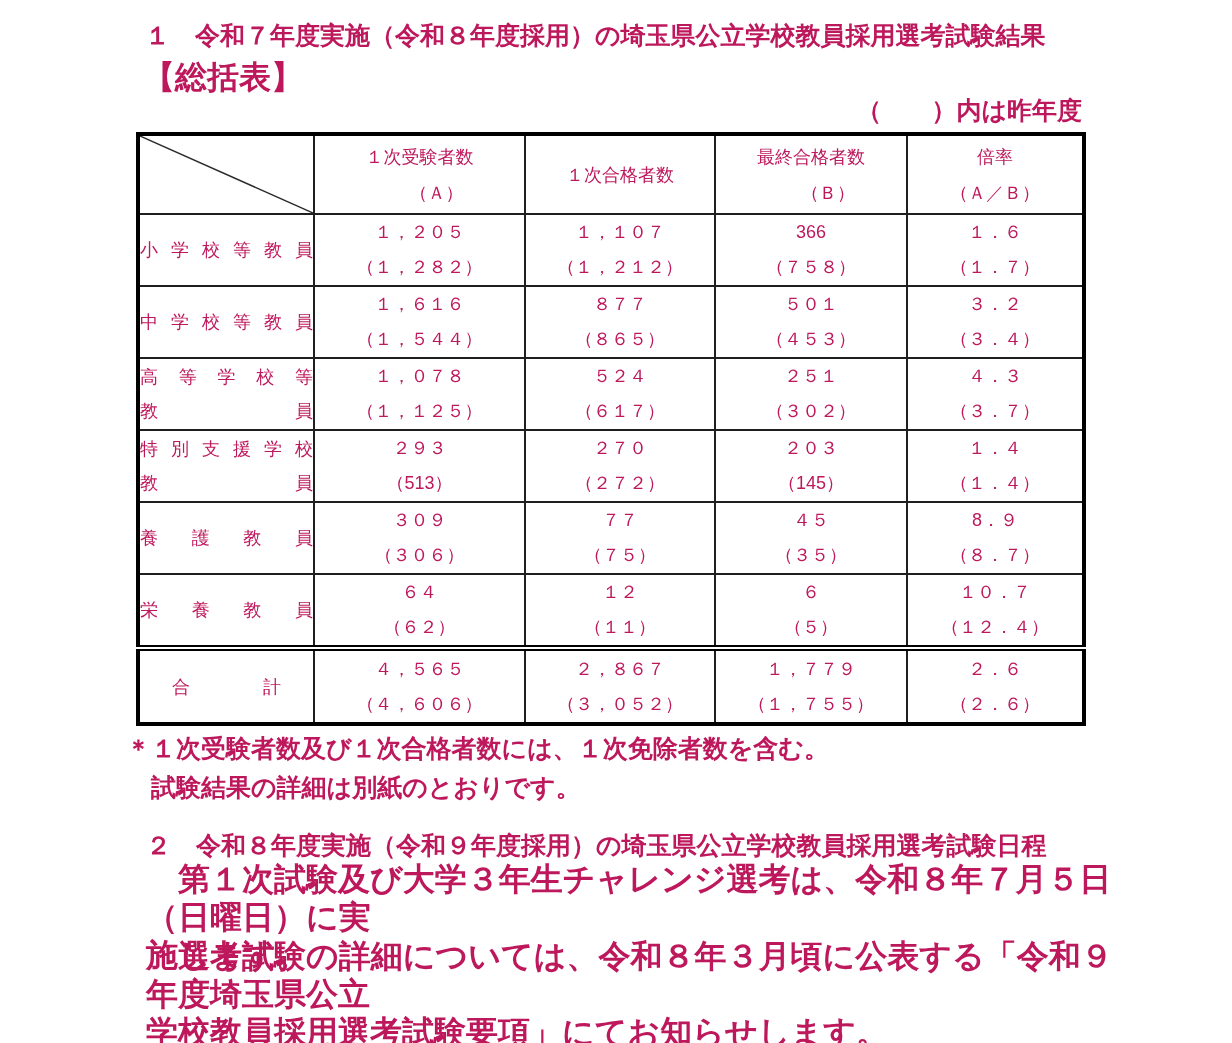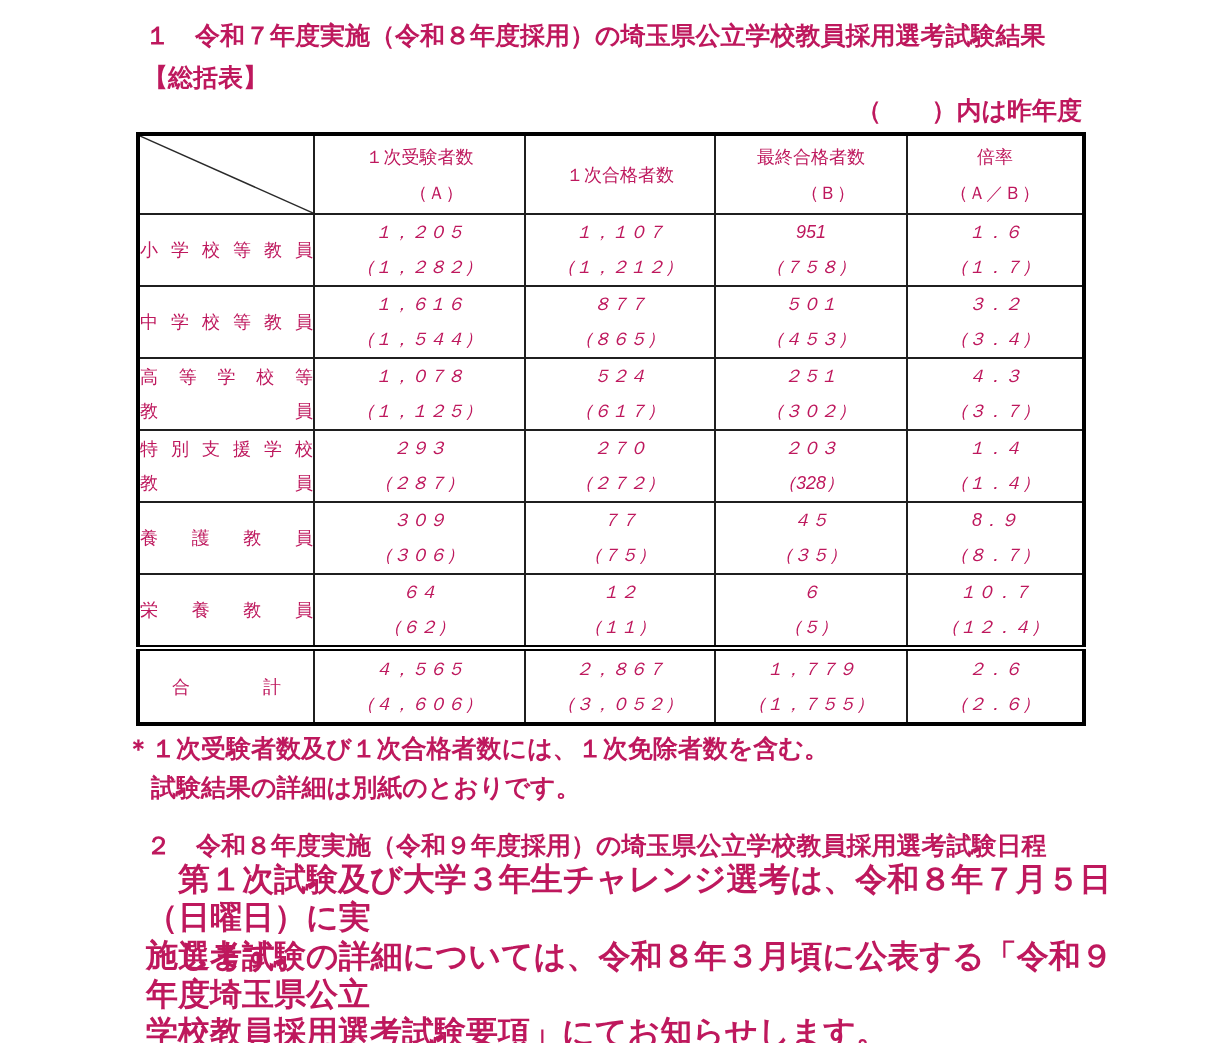--- a/index.html
+++ b/index.html
@@ -13,21 +13,21 @@
     overflow:hidden;
   }
   .abs{position:absolute;font-weight:bold;}
   .doc-title{
     top:16px;left:145px;
     font-size:25px;font-weight:bold;line-height:38px;
     white-space:pre;
   }
   .doc-subtitle{
     top:58px;left:143px;
-    font-size:25px;font-weight:bold;line-height:38px;
+    font-size:32px;font-weight:bold;line-height:38px;
     white-space:pre;
   }
   .prev-note{
     top:94px;left:136px;width:946px;
     font-size:25px;line-height:32px;
     text-align:right;
     white-space:pre;
   }
   table.results{
     position:absolute;top:132px;left:136px;
@@ -58,21 +58,21 @@
     text-align-last:justify;
     text-justify:inter-character;
     white-space:pre-line;
     line-height:34px;
     padding:0 9px;
     vertical-align:middle;
   }
   th.rowlabel.total-label{padding:0 32px;}
   tr.total-row th,tr.total-row td{border-top:6px double #000;}
   td.datacell{text-align:center;vertical-align:middle;}
-  td.datacell .v,td.datacell .p{line-height:35px;white-space:pre;font-style:italic;}
+  td.datacell .v,td.datacell .p{line-height:35px;white-space:pre;}
   .table-notes{
     top:729px;left:126px;
     font-size:25px;line-height:39px;
     white-space:pre-line;
   }
   .s2-heading{
     top:826px;left:146px;
     font-size:25px;font-weight:bold;line-height:38px;
     white-space:pre;
   }
@@ -131,21 +131,21 @@
         <th class="rowlabel">小学校等教員</th>
         <td class="datacell">
             <div class="v">１，２０５</div>
             <div class="p">（１，２８２）</div>
           </td>
         <td class="datacell">
             <div class="v">１，１０７</div>
             <div class="p">（１，２１２）</div>
           </td>
         <td class="datacell">
-            <div class="v">951</div>
+            <div class="v">366</div>
             <div class="p">（７５８）</div>
           </td>
         <td class="datacell">
             <div class="v">１．６</div>
             <div class="p">（１．７）</div>
           </td>
       </tr>
       <tr>
         <th class="rowlabel">中学校等教員</th>
         <td class="datacell">
@@ -183,29 +183,29 @@
         <td class="datacell">
             <div class="v">４．３</div>
             <div class="p">（３．７）</div>
           </td>
       </tr>
       <tr>
         <th class="rowlabel">特別支援学校
 教員</th>
         <td class="datacell">
             <div class="v">２９３</div>
-            <div class="p">（２８７）</div>
+            <div class="p">（513）</div>
           </td>
         <td class="datacell">
             <div class="v">２７０</div>
             <div class="p">（２７２）</div>
           </td>
         <td class="datacell">
             <div class="v">２０３</div>
-            <div class="p">（328）</div>
+            <div class="p">（145）</div>
           </td>
         <td class="datacell">
             <div class="v">１．４</div>
             <div class="p">（１．４）</div>
           </td>
       </tr>
       <tr>
         <th class="rowlabel">養護教員</th>
         <td class="datacell">
             <div class="v">３０９</div>

